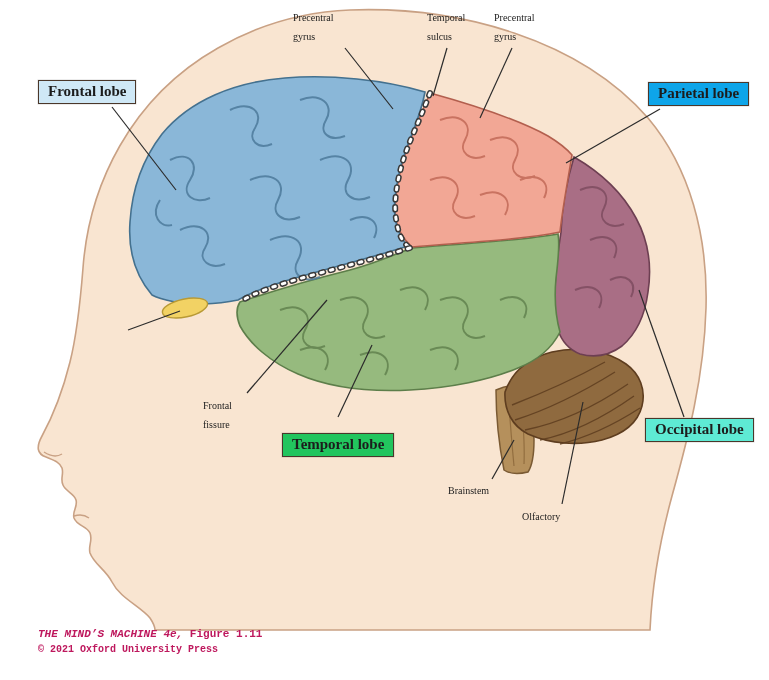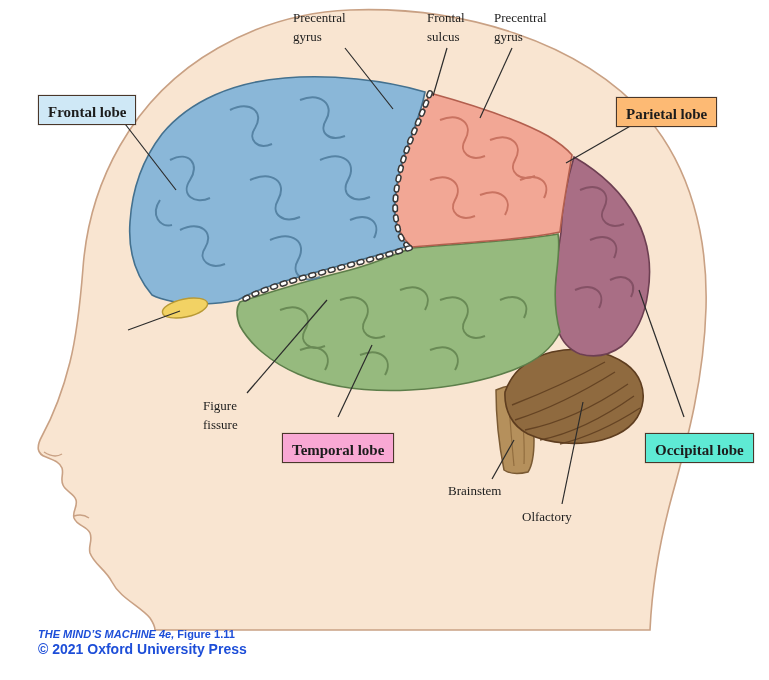--- a/index.html
+++ b/index.html
@@ -2,36 +2,35 @@
 <html><head>
 <meta charset="utf-8">
 <style>
   html,body{margin:0;padding:0;background:#ffffff;}
   .stage{
     position:relative;width:769px;height:680px;overflow:hidden;
     background:#ffffff;font-family:"Liberation Serif", serif;
   }
   .stage svg{position:absolute;left:0;top:0;}
   .lbl{
-    position:absolute;font-size:13px;line-height:19px;color:#1c1c1c;
+    position:absolute;font-size:10px;line-height:19px;color:#1c1c1c;
     white-space:nowrap;
   }
   .lobe-box{
     position:absolute;font-size:15px;font-weight:bold;color:#1c1c1c;
-    border:1.5px solid #4a372a;padding:8px 9px 3px 9px;white-space:nowrap;
+    border:1.5px solid #4a372a;padding:2px 9px 3px 9px;white-space:nowrap;
     box-shadow:0 0 0 0.5px rgba(0,0,0,0.15);
-    margin-top:15px;
   }
   .credits{
-    position:absolute;left:38px;top:627px;color:#1d4ed8;
-    font-family:Liberation Sans, sans-serif;line-height:15px;
+    position:absolute;left:38px;top:627px;color:#be185d;
+    font-family:Liberation Mono, monospace;line-height:15px;
   }
   .credits .src{font-size:11px;font-weight:bold;}
   .credits .src .it{font-style:italic;}
-  .credits .cp{font-size:14px;font-weight:bold;}
+  .credits .cp{font-size:10px;font-weight:bold;}
 </style>
 </head>
 <body>
 
 <div class="stage">
 
   <svg width="769" height="680" viewBox="0 0 769 680">
 
     <path stroke-width="1.6" d="M 350 10 C 300 12 258 25 218 48 C 130 98 89 186 83 268
          C 80 306 76 338 70 362 C 64 386 54 414 42 436
@@ -142,37 +141,37 @@
       <line x1="492" y1="479" x2="514" y2="440"></line>
       <line x1="562" y1="504" x2="583" y2="402"></line>
     </g>
   </svg>
 
   <div class="lbl" style="left:293px;top:8px">
     <div>Precentral</div>
     <div>gyrus</div>
   </div>
   <div class="lbl" style="left:427px;top:8px">
-    <div>Frontal</div>
+    <div>Temporal</div>
     <div>sulcus</div>
   </div>
   <div class="lbl" style="left:494px;top:8px">
     <div>Precentral</div>
     <div>gyrus</div>
   </div>
   <div class="lbl" style="left:203px;top:396px">
-    <div>Figure</div>
+    <div>Frontal</div>
     <div>fissure</div>
   </div>
   <div class="lbl" style="left:448px;top:481px">Brainstem</div>
   <div class="lbl" style="left:522px;top:507px">Olfactory</div>
 
   <div class="lobe-box" style="left: 38px; top: 80px; background-color: rgb(207, 232, 246);">Frontal lobe</div>
-  <div class="lobe-box" style="left: 616px; top: 82px; background-color: #fdba74;">Parietal lobe</div>
-  <div class="lobe-box" style="left: 282px; top: 418px; background-color: #f9a8d4;">Temporal lobe</div>
+  <div class="lobe-box" style="left: 648px; top: 82px; background-color: #0ea5e9;">Parietal lobe</div>
+  <div class="lobe-box" style="left: 282px; top: 433px; background-color: #22c55e;">Temporal lobe</div>
   <div class="lobe-box" style="left: 645px; top: 418px; background-color: #5eead4;">Occipital lobe</div>
 
   <div class="credits">
     <div class="src">
       <span class="it">THE MIND’S MACHINE 4e,</span><span> Figure 1.11</span>
     </div>
     <div class="cp">© 2021 Oxford University Press</div>
   </div>
 
 </div>

